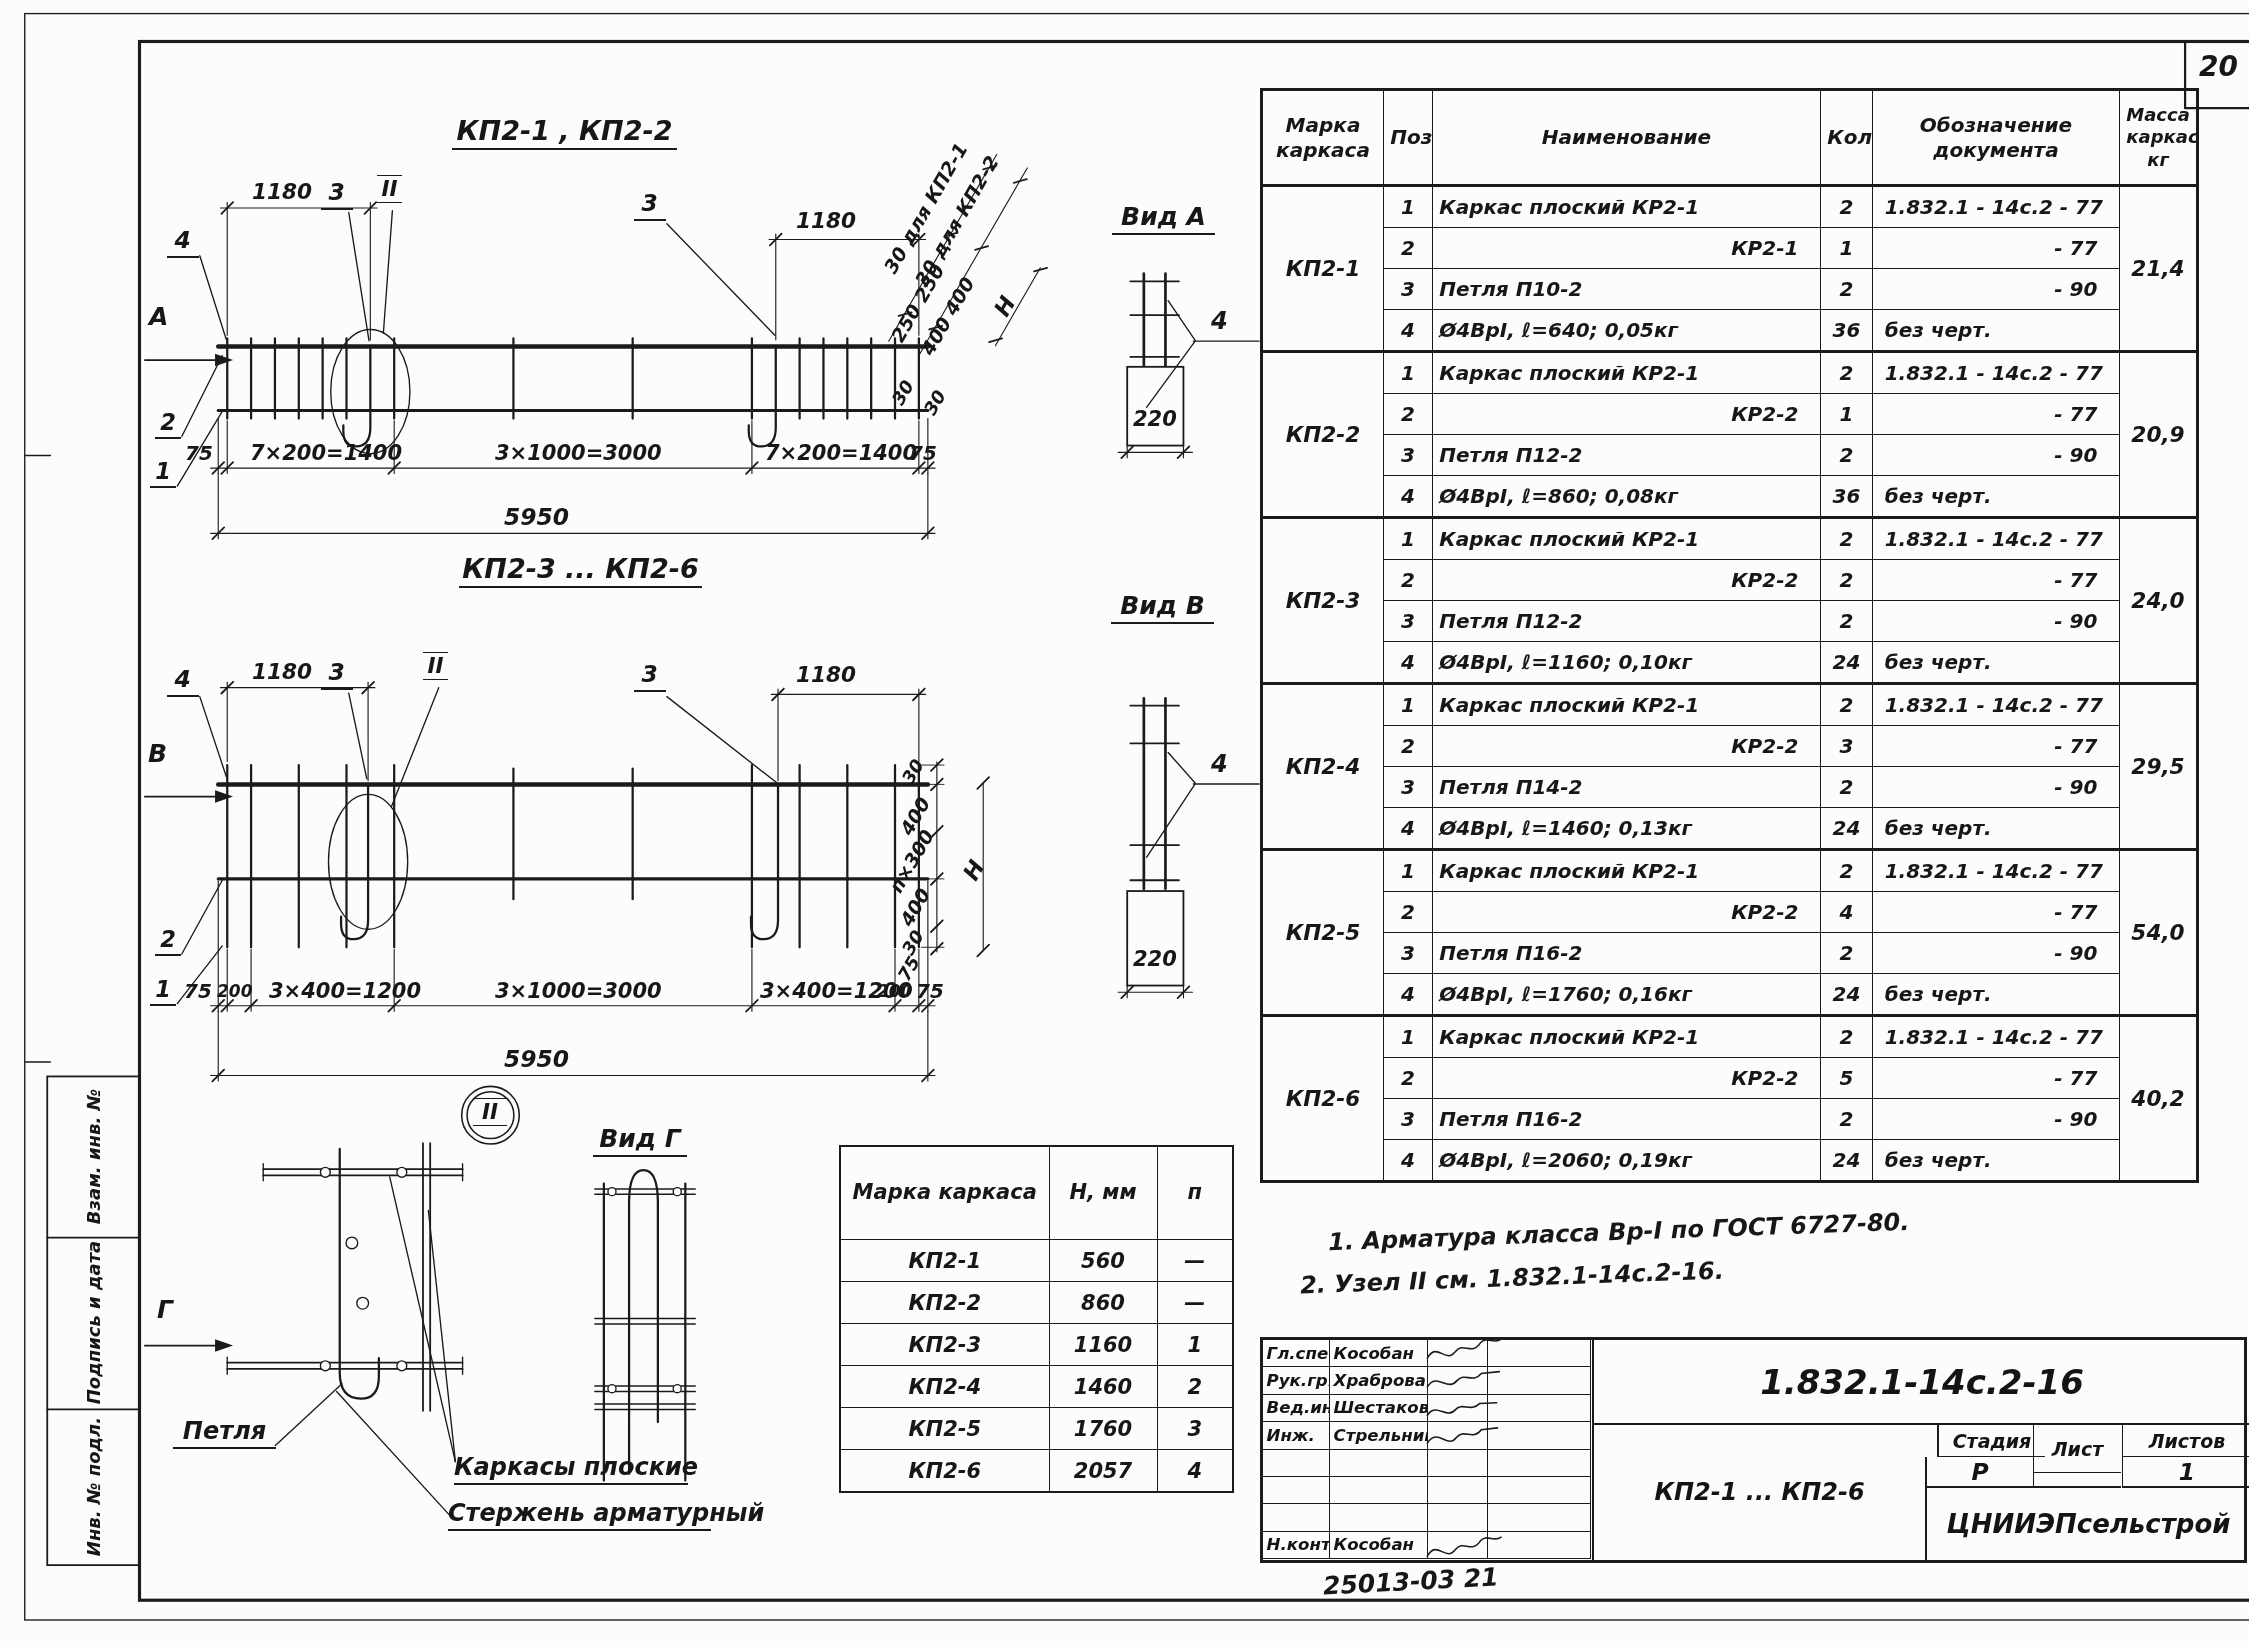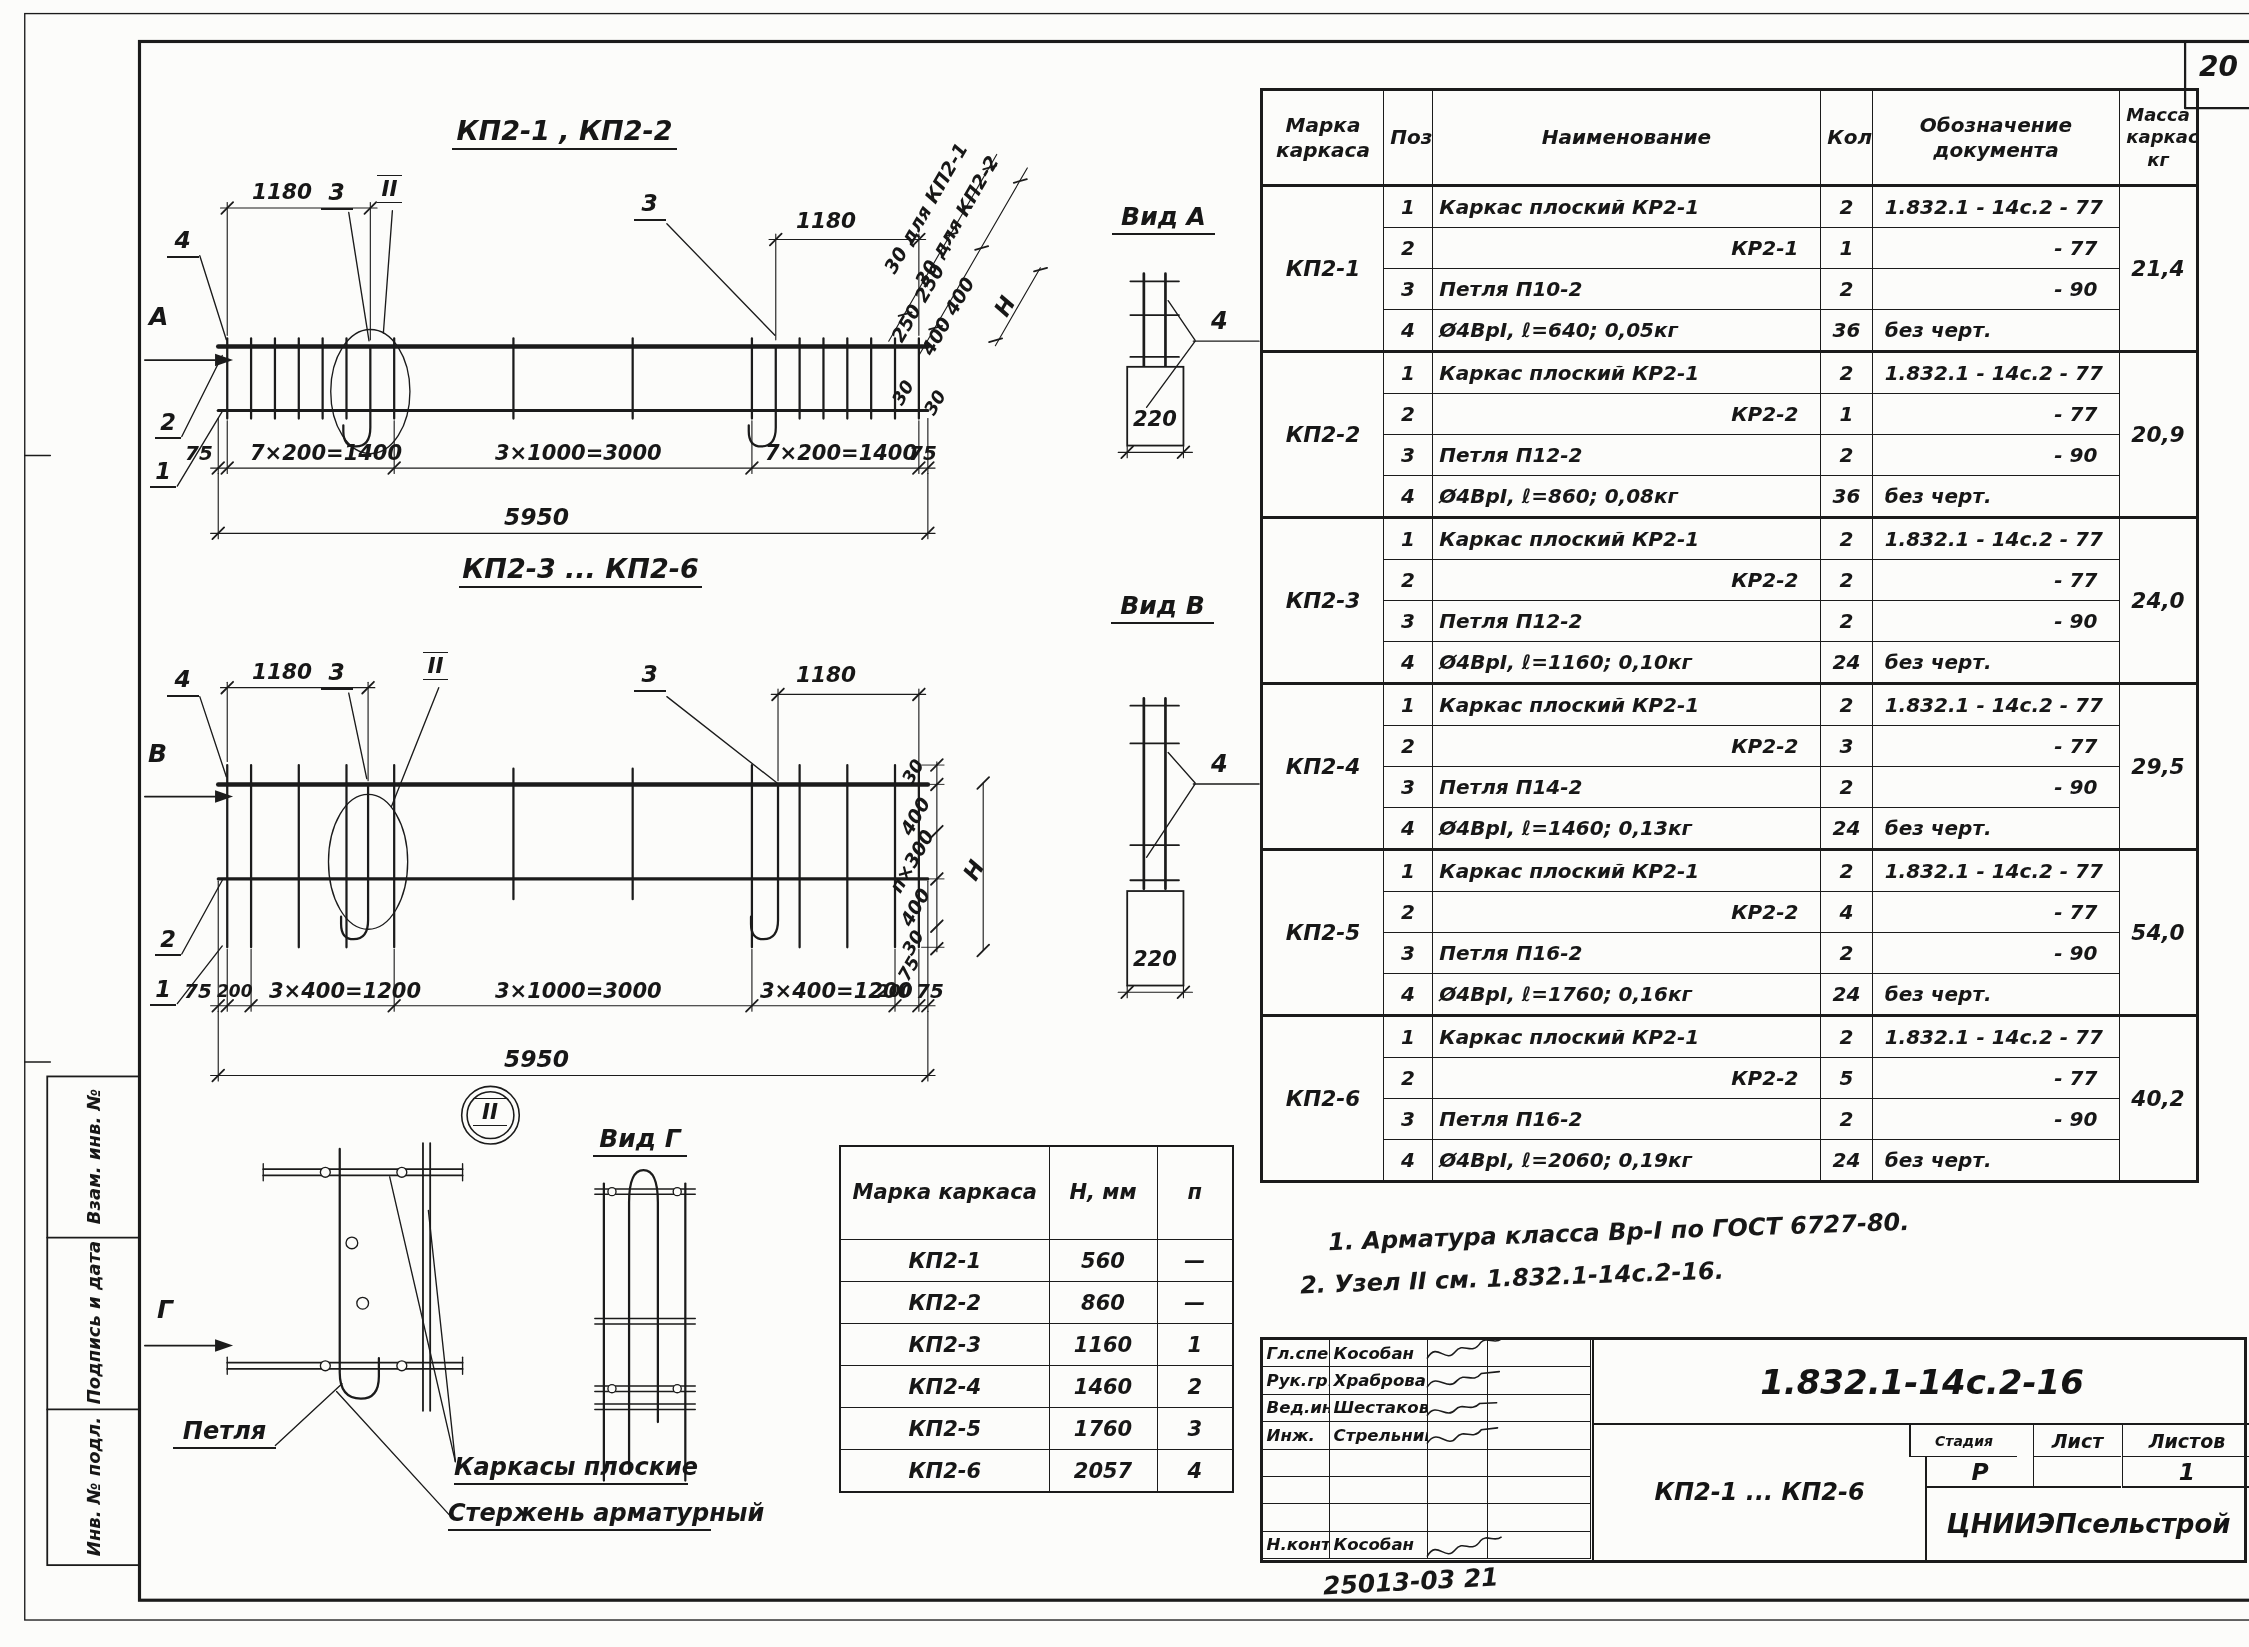--- a/index.html
+++ b/index.html
@@ -635,23 +635,23 @@
         <div>Кособан</div>
         <div></div>
         <div></div>
       </div>
   <div class="tb-cell" style="left:329px;top:0;width:658px;height:85px;border-left-width:2.7px;border-bottom-width:2.7px;
        display:flex;align-items:center;justify-content:center;font-size:34px;">1.832.1-14с.2-16</div>
   <div class="tb-cell" style="left:329px;top:85px;width:333px;height:135px;border-left-width:2.7px;
        display:flex;flex-direction:column;align-items:center;justify-content:center;font-size:24px;line-height:1.8;">
     <span>КП2-1 ... КП2-6</span>
   </div>
-  <div class="tb-cell" style="left:646px;top:85px;width:108px;height:32px;border-left-width:2.7px;border-bottom-width:1.8px;
-       display:flex;align-items:center;justify-content:center;font-size:14px;text-align:center;">Стадия</div>
-  <div class="tb-cell" style="left:770px;top:85px;width:88px;height:32px;border-left-width:1.8px;border-bottom-width:1.8px;
+  <div class="tb-cell" style="left:674px;top:85px;width:108px;height:32px;border-left-width:2.7px;border-bottom-width:1.8px;
+       display:flex;align-items:center;justify-content:center;font-size:19px;text-align:center;">Стадия</div>
+  <div class="tb-cell" style="left:770px;top:85px;width:88px;height:48px;border-left-width:1.8px;border-bottom-width:1.8px;
        display:flex;align-items:center;justify-content:center;font-size:19px;">Лист</div>
   <div class="tb-cell" style="left:859px;top:85px;width:129px;height:32px;border-left-width:1.8px;border-bottom-width:1.8px;
        display:flex;align-items:center;justify-content:center;font-size:19px;">Листов</div>
   <div class="tb-cell" style="left:662px;top:117px;width:108px;height:31px;border-left-width:2.7px;border-bottom-width:2.2px;
        display:flex;align-items:center;justify-content:center;font-size:23.4px;">Р</div>
   <div class="tb-cell" style="left:770px;top:117px;width:88px;height:31px;border-left-width:1.8px;border-bottom-width:2.2px;
        display:flex;align-items:center;justify-content:center;font-size:23.4px;"></div>
   <div class="tb-cell" style="left:859px;top:117px;width:129px;height:31px;border-left-width:1.8px;border-bottom-width:2.2px;
        display:flex;align-items:center;justify-content:center;font-size:23.4px;">1</div>
   <div class="tb-cell" style="left:662px;top:148px;width:325px;height:72px;border-left-width:2.7px;

